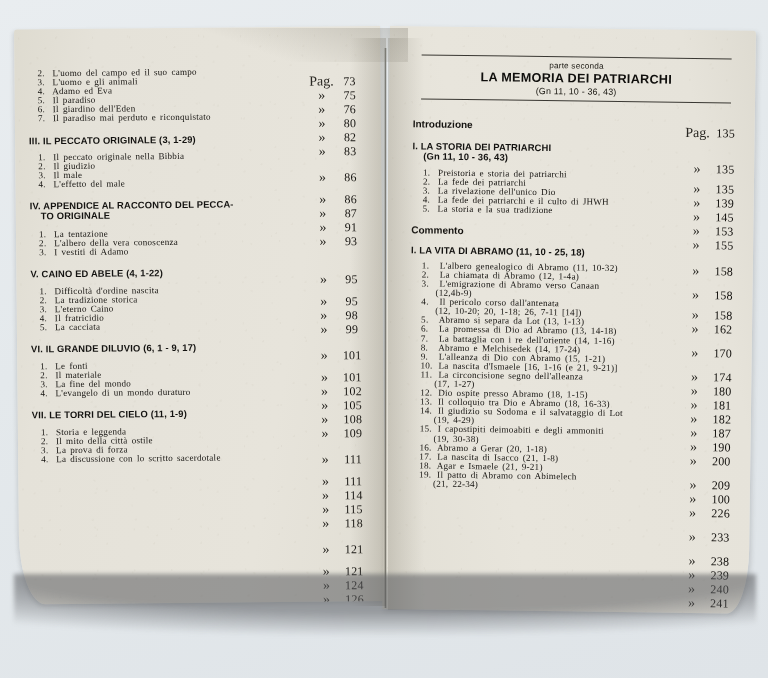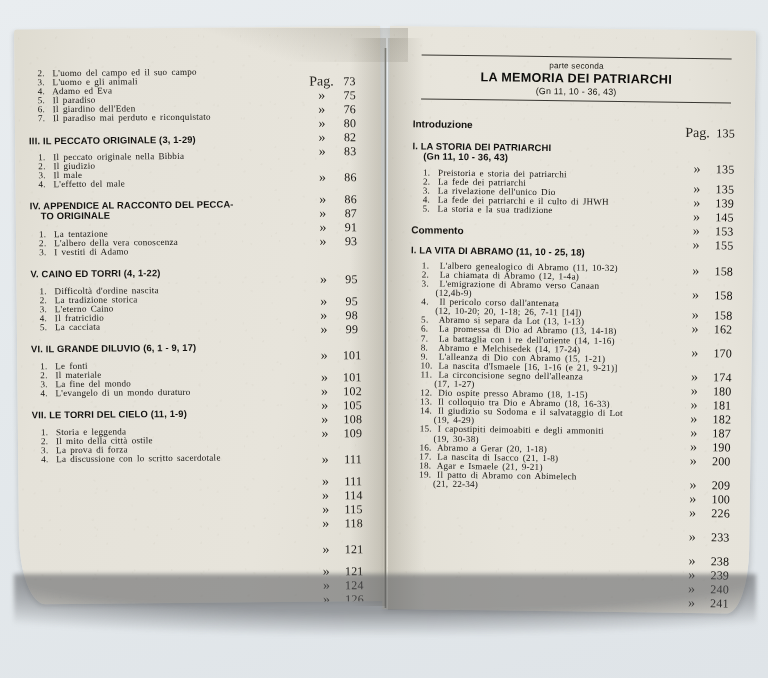--- a/index.html
+++ b/index.html
@@ -161,21 +161,21 @@
           </div>
           <div class="row entry">
             <span class="label"><span class="num">2.</span> <span>L'albero della vera conoscenza</span></span>
           </div>
           <div class="row entry">
             <span class="label"><span class="num">3.</span> <span>I vestiti di Adamo</span></span>
           </div>
 
           <div class="gap12"></div>
           <div class="row head">
-            <span class="label"><span>V.</span> <span>CAINO ED TORRI</span> <span class="cite">(4, 1-22)</span></span>
+            <span class="label"><span>V.</span> <span>CAINO ED ABELE</span> <span class="cite">(4, 1-22)</span></span>
           </div>
           <div class="gap8"></div>
 
           <div class="row entry">
             <span class="label"><span class="num">1.</span> <span>Difficoltà d'ordine nascita</span></span>
           </div>
           <div class="row entry">
             <span class="label"><span class="num">2.</span> <span>La tradizione storica</span></span>
           </div>
           <div class="row entry">

